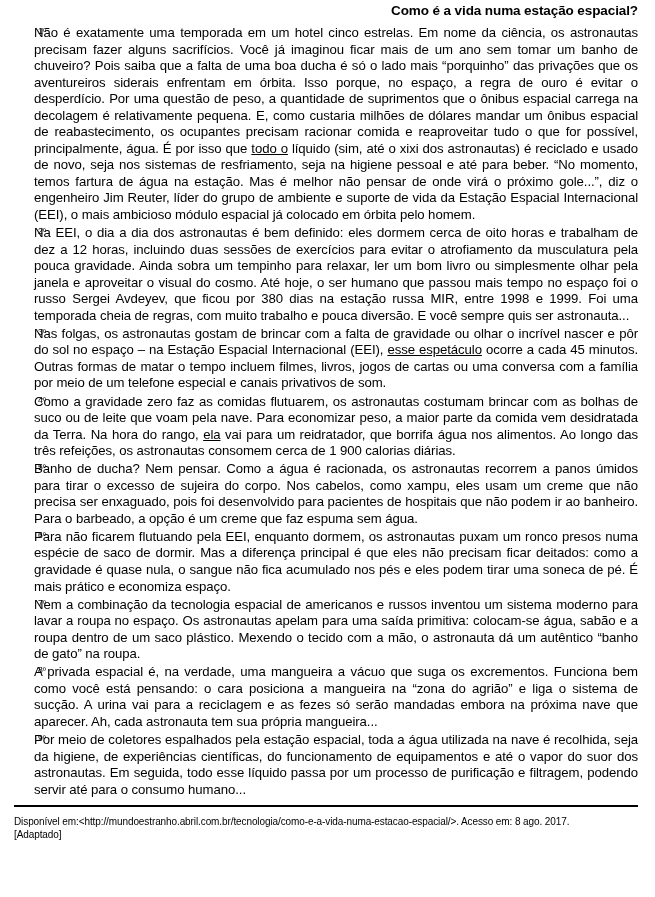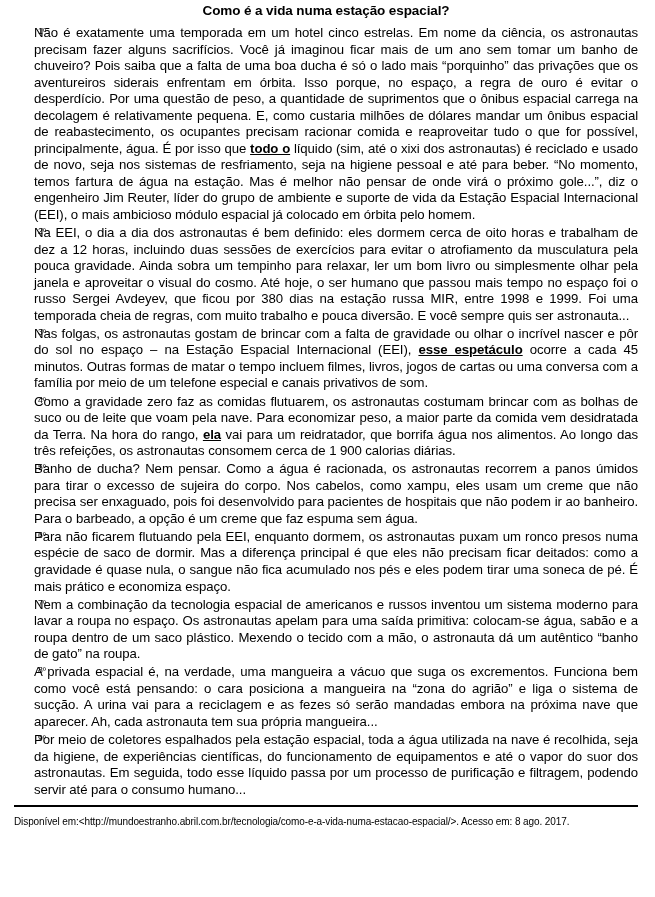--- a/index.html
+++ b/index.html
@@ -16,21 +16,21 @@
     -webkit-font-smoothing: none;
   }
   .page {
     position: relative;
     width: 655px;
     height: 897px;
     box-sizing: border-box;
     padding: 0 17px 0 14px;
   }
   .doc-title {
-    text-align: center;
+    text-align: right;
     font-size: 13.5px;
     font-weight: bold;
     letter-spacing: -0.1px;
     margin: 3px 0 6px 0;
     line-height: 16px;
   }
   .para {
     position: relative;
     display: block;
     padding-left: 20px;
@@ -50,21 +50,21 @@
     line-height: 13px;
     vertical-align: super;
     width: 16px;
     text-align: center;
     margin-left: 20px;
   }
   .para-body {
     display: block;
   }
   .para-body > b {
-    font-weight: bold;
+    font-weight: normal;
     text-decoration: underline;
   }
   .rule {
     border: none;
     border-top: 2.4px solid #000;
     margin: 7px 0 0 0;
     width: 100%;
   }
   .source {
     font-size: 10px;
@@ -121,15 +121,16 @@
       <p class="para">
         <span class="para-marker">9º</span>
         <span class="para-body"><span>Por meio de coletores espalhados pela estação espacial, toda a água utilizada na nave é recolhida, seja da higiene, de experiências científicas, do funcionamento de equipamentos e até o vapor do suor dos astronautas. Em seguida, todo esse líquido passa por um processo de purificação e filtragem, podendo servir até para o consumo humano...</span></span>
       </p>
     </div>
 
   <hr class="rule">
 
   <div class="source">
     <span>Disponível  em:&lt;http://mundoestranho.abril.com.br/tecnologia/como-e-a-vida-numa-estacao-espacial/&gt;.  Acesso  em:  8  ago.  2017.</span>
+    <span class="src-line2">[Adaptado]</span>
   </div>
 
 </div>
 
 </body></html>

